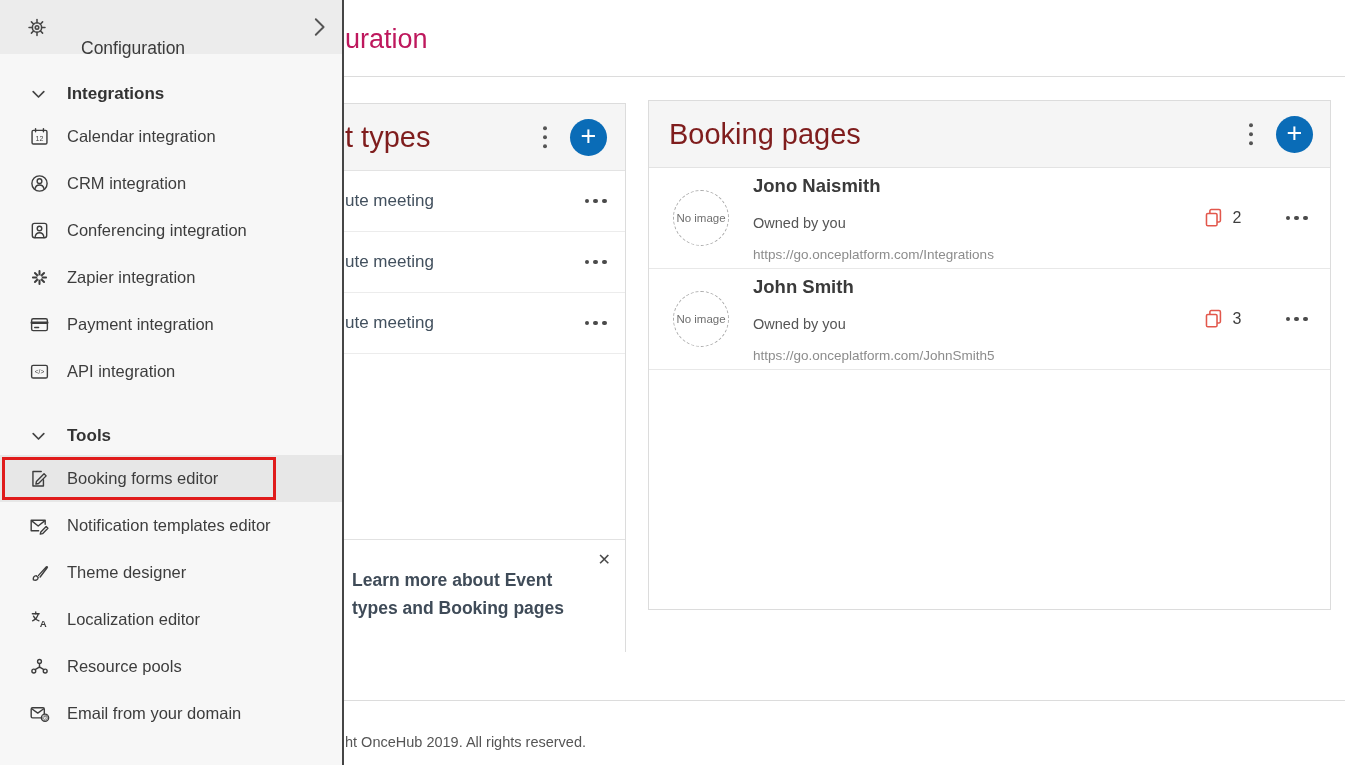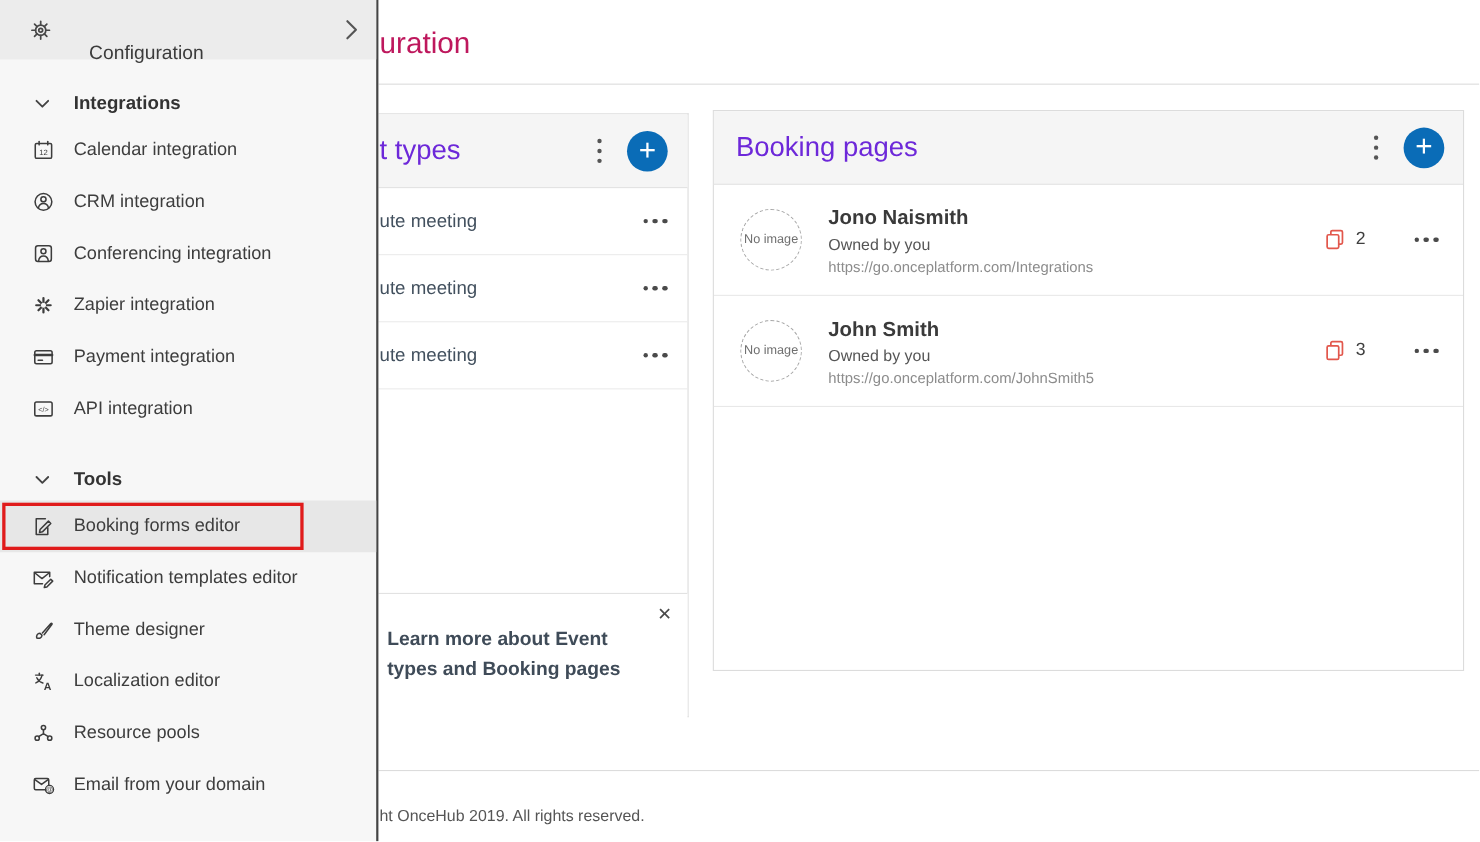--- a/index.html
+++ b/index.html
@@ -7,21 +7,21 @@
   body { font-family:"Liberation Sans","DejaVu Sans",sans-serif; color:#3d3d3d; }
   .screen { position:relative; width:1345px; height:765px; background:#fff; overflow:hidden; }
 
   
   .main { position:absolute; inset:0; z-index:1; }
   .page-title { position:absolute; left:345px; top:24px; font-size:27px; color:#be185d; font-weight:400; }
   .title-divider { position:absolute; left:344px; right:0; top:76px; height:1px; background:#dcdcdc; }
 
   .panel { position:absolute; background:#fff; border:1px solid #dcdcdc; }
   .panel-header { position:relative; height:67px; background:#f5f5f5; border-bottom:1px solid #e3e3e3; }
-  .panel-title { position:absolute; top:50%; transform:translateY(-50%); font-size:25px; color:#6d28d9; white-space:nowrap; }
+  .panel-title { position:absolute; top:50%; transform:translateY(-50%); font-size:29px; color:#7f1d1d; white-space:nowrap; }
 
   .et-panel { left:344px; top:103px; width:282px; height:549px; border-left:none; }
   .et-panel .panel-title { left:1px; }
   .et-row { position:relative; height:61px; border-bottom:1px solid #ececec; display:flex; align-items:center; }
   .et-row-label { margin-left:1px; font-size:17px; color:#42505e; white-space:nowrap; }
 
   .kebab { position:absolute; top:50%; transform:translateY(-50%); display:flex; flex-direction:column; align-items:center; cursor:pointer; padding:3px; }
   .kebab .d { width:4px; height:4px; border-radius:50%; background:#555; margin:2.6px 0; }
   .et-panel .kebab { left:196px; }
   .bp-panel .kebab { left:597px; }
@@ -35,21 +35,21 @@
   .et-row .hdots { margin-left:auto; margin-right:16px; }
 
   .learn-more { position:absolute; left:0; right:0; top:435px; height:114px; border-top:1px solid #e2e2e2; background:#fff; }
   .learn-more-text { position:absolute; left:8px; top:26px; width:238px; font-size:17.5px; font-weight:700; color:#3f4b58; line-height:28px; }
   .close-x { position:absolute; right:11px; top:9px; font-size:16px; color:#4a4a4a; cursor:pointer; line-height:1; padding:3px; }
 
   .bp-panel { left:648px; top:100px; width:683px; height:510px; }
   .bp-panel .panel-title { left:20px; }
   .bp-row { height:101px; border-bottom:1px solid #e8e8e8; display:flex; align-items:center; padding-left:24px; padding-right:20px; }
   .avatar { width:56px; height:56px; border-radius:50%; border:1px dashed #aaa; display:flex; align-items:center; justify-content:center; text-align:center; font-size:11.5px; color:#6f6f6f; line-height:13px; flex:none; }
-  .bp-info { margin-left:24px; display:flex; flex-direction:column; min-width:0; }
+  .bp-info { margin-left:24px; display:flex; flex-direction:column; min-width:0;gap:12px; }
   .bp-name { font-size:18.5px; font-weight:600; color:#3a3a3a; }
   .bp-owner { margin-top:6px; font-size:14.5px; color:#555; }
   .bp-url { margin-top:4px; font-size:13.5px; color:#8c8c8c; }
   .bp-spacer { flex:1; }
   .copy-badge { display:flex; align-items:center; cursor:pointer; flex:none; }
   .copy-count { margin-left:7px; font-size:16px; color:#3f3f3f; }
   .bp-row .hdots { margin-left:42px; flex:none; }
 
   .footer-divider { position:absolute; left:344px; right:0; top:700px; height:1px; background:#dcdcdc; }
   .footer-text { position:absolute; left:345px; top:734px; font-size:14.5px; color:#555; }

